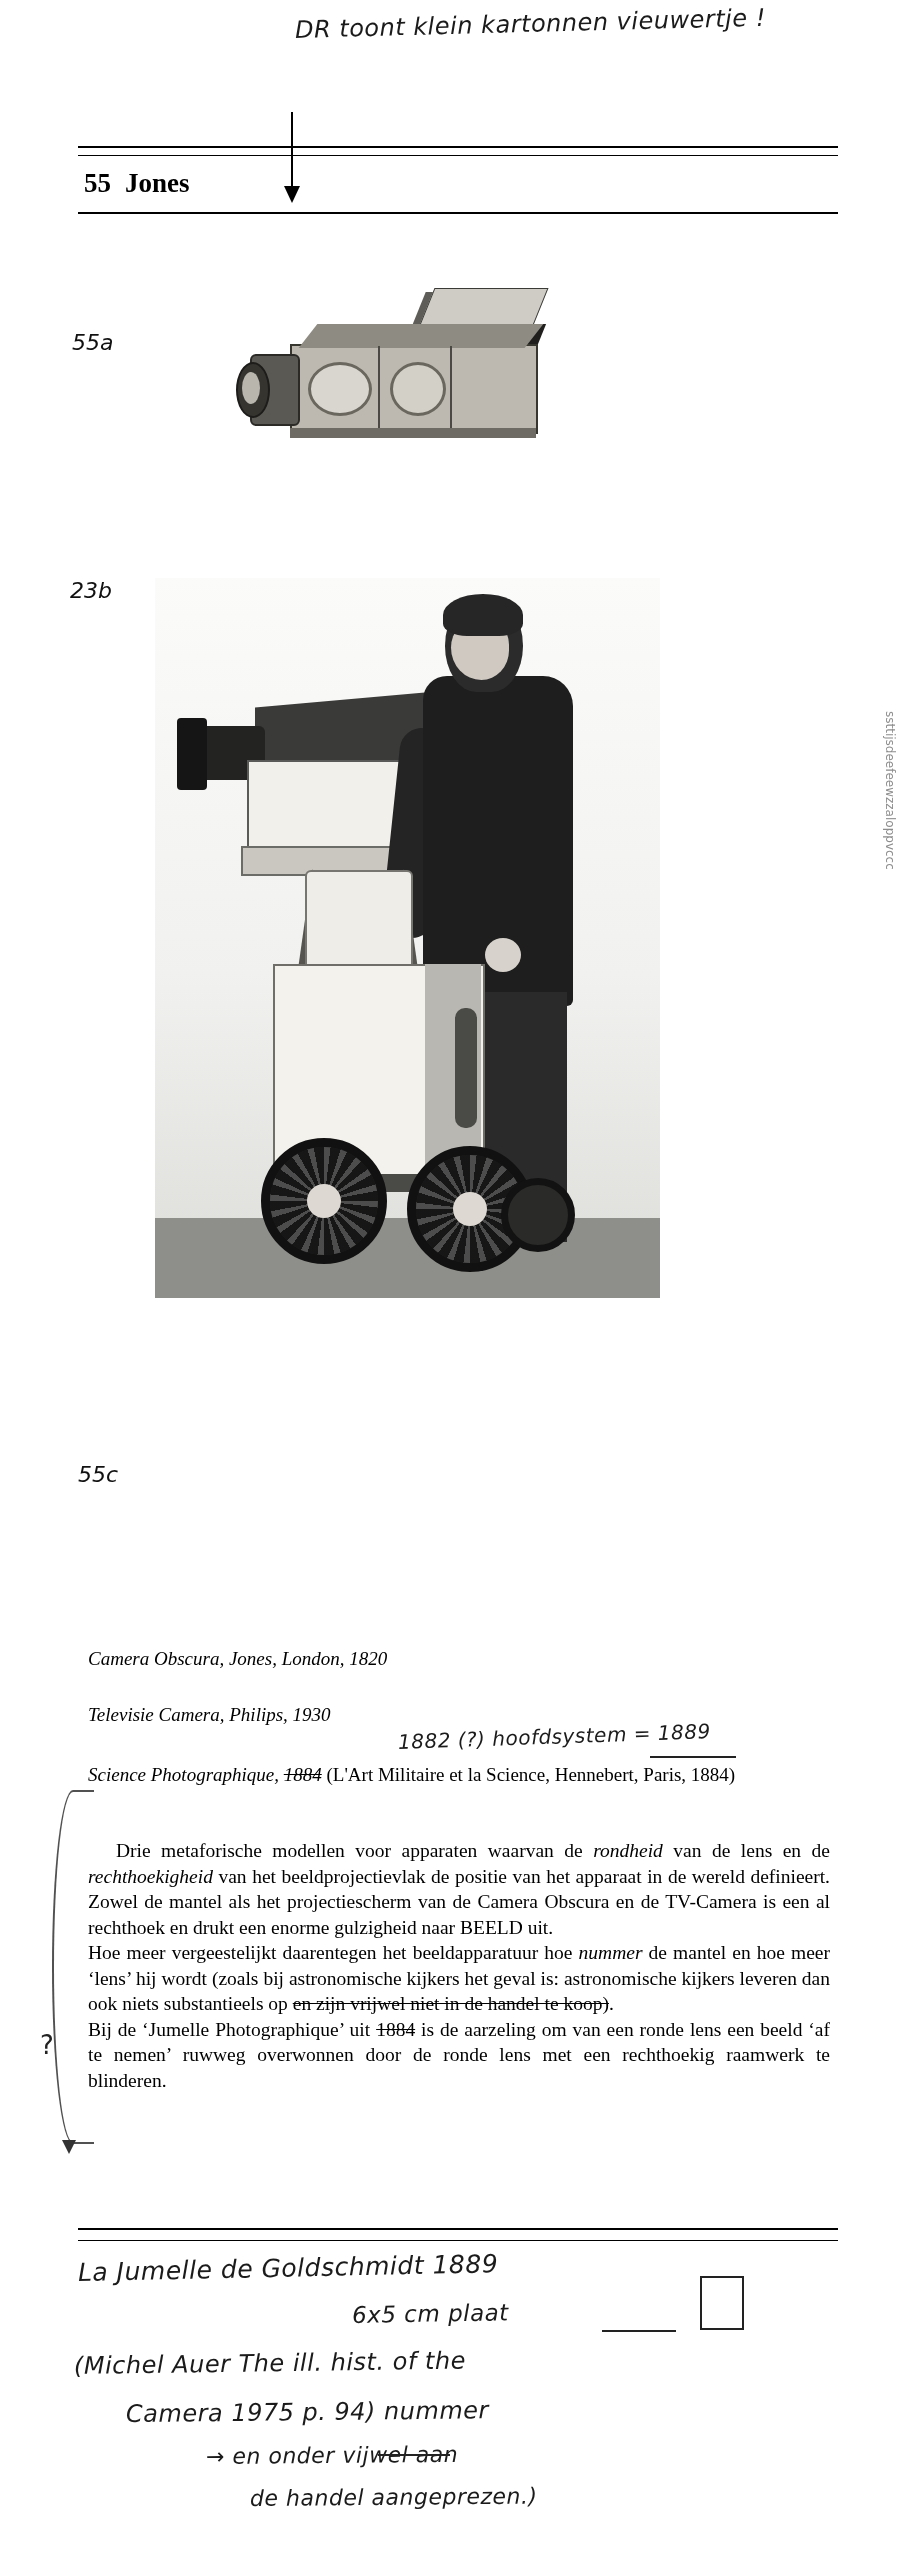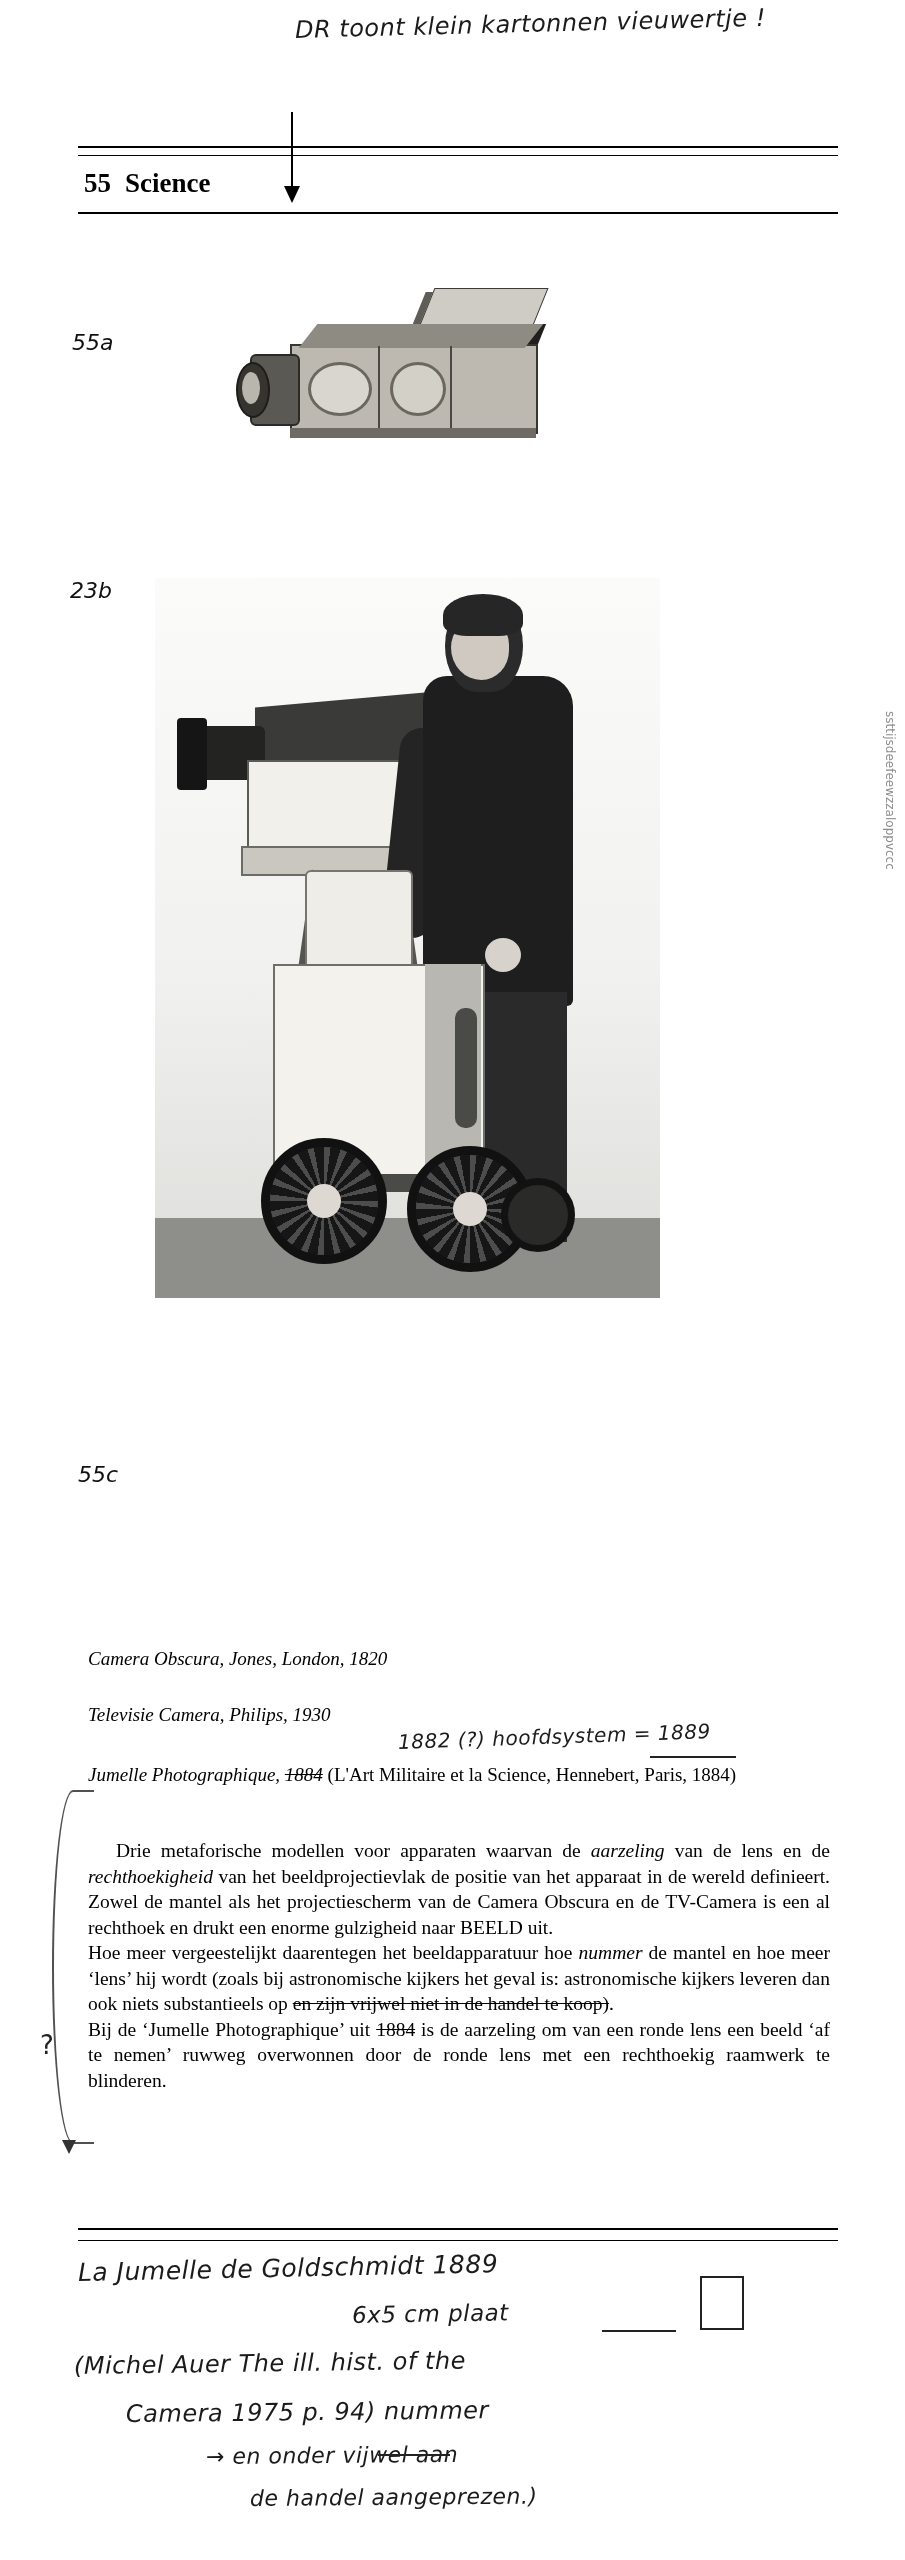--- a/index.html
+++ b/index.html
@@ -310,21 +310,21 @@
   <div class="hand" style="left:295px; top:16px; font-size:24px; transform: rotate(-1.5deg);">DR toont klein kartonnen vieuwertje !</div>
 
   <div class="rule" style="top:146px;"></div>
   <div class="rule thin" style="top:155px;"></div>
   <div class="rule" style="top:212px;"></div>
 
   <div class="arrow-line"></div>
   <div class="arrow-head"></div>
 
   <div class="section-title">
-    <span class="num">55</span><span>Science</span>
+    <span class="num">55</span><span>Jones</span>
   </div>
 
   <div class="fig-label" style="left:72px; top:330px;">55a</div>
   <div class="fig-label" style="left:70px; top:578px;">23b</div>
   <div class="fig-label" style="left:78px; top:1462px;">55c</div>
 
   <div class="fig55a">
 
     <div class="f-a-shape" style="left:186px; top:4px; width:120px; height:58px; background:#5f5d58; transform: skewX(-22deg);"></div>
     <div class="f-a-shape" style="left:196px; top:0px; width:112px; height:50px; background:#cfccc5; transform: skewX(-22deg); border:1px solid #3a3a37;"></div>
@@ -384,35 +384,35 @@
     </div>
     <div class="small-wheel"></div>
   </div>
 
 
   <div class="caption" style="top:1648px;">Camera Obscura, Jones, London, 1820</div>
 
   <div class="caption" style="top:1704px;">Televisie Camera, Philips, 1930</div>
 
   <div class="caption" style="top:1762px; width:742px; white-space:normal; line-height:25px;">
-    <span>Jumelle Photographique,</span>
+    <span>Science Photographique,</span>
     <span class="strike">1884</span>
     <span class="roman">(L'Art Militaire et la Science, Hennebert, Paris, 1884)</span>
   </div>
 
   <div class="hand" style="left:398px; top:1730px; font-size:20px; transform:rotate(-2deg);">1882 (?) hoofdsystem = 1889</div>
   <div class="hand-underline" style="left:650px; top:1756px; width:86px;"></div>
 
   <div class="brace"></div>
   <div class="brace-tip"></div>
   <div class="q-mark">?</div>
 
   <div class="body-text" style="top:1838px;">
     <p>
-      Drie metaforische modellen voor apparaten waarvan de <i>aarzeling</i> van de lens en de <i>rechthoekigheid</i> van het beeldprojectievlak de positie van het apparaat in de wereld definieert. Zowel de mantel als het projectiescherm van de Camera Obscura en de TV-Camera is een al rechthoek en drukt een enorme gulzigheid naar BEELD uit.
+      Drie metaforische modellen voor apparaten waarvan de <i>rondheid</i> van de lens en de <i>rechthoekigheid</i> van het beeldprojectievlak de positie van het apparaat in de wereld definieert. Zowel de mantel als het projectiescherm van de Camera Obscura en de TV-Camera is een al rechthoek en drukt een enorme gulzigheid naar BEELD uit.
     </p>
     <p style="text-indent:0;">
       Hoe meer vergeestelijkt daarentegen het beeldapparatuur hoe <i>nummer</i> de mantel en hoe meer ‘lens’ hij wordt (zoals bij astronomische kijkers het geval is: astronomische kijkers leveren dan ook niets substantieels op <span class="strike">en zijn vrijwel niet in de handel te koop)</span>.
     </p>
     <p style="text-indent:0;">
       Bij de ‘Jumelle Photographique’ uit <span class="strike">1884</span> is de aarzeling om van een ronde lens een beeld ‘af te nemen’ ruwweg overwonnen door de ronde lens met een rechthoekig raamwerk te blinderen.
     </p>
   </div>
 
   <div class="bottom-rule" style="top:2228px;"></div>

